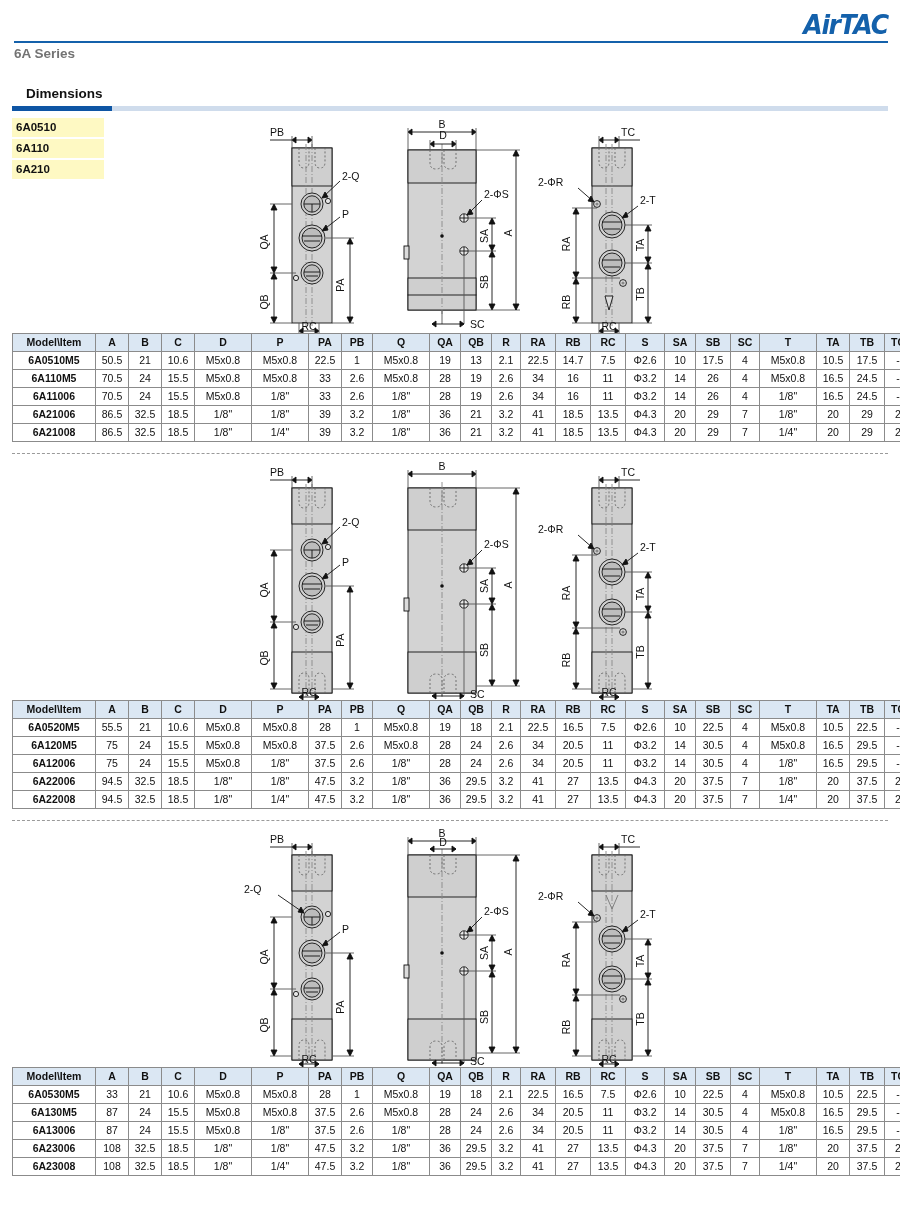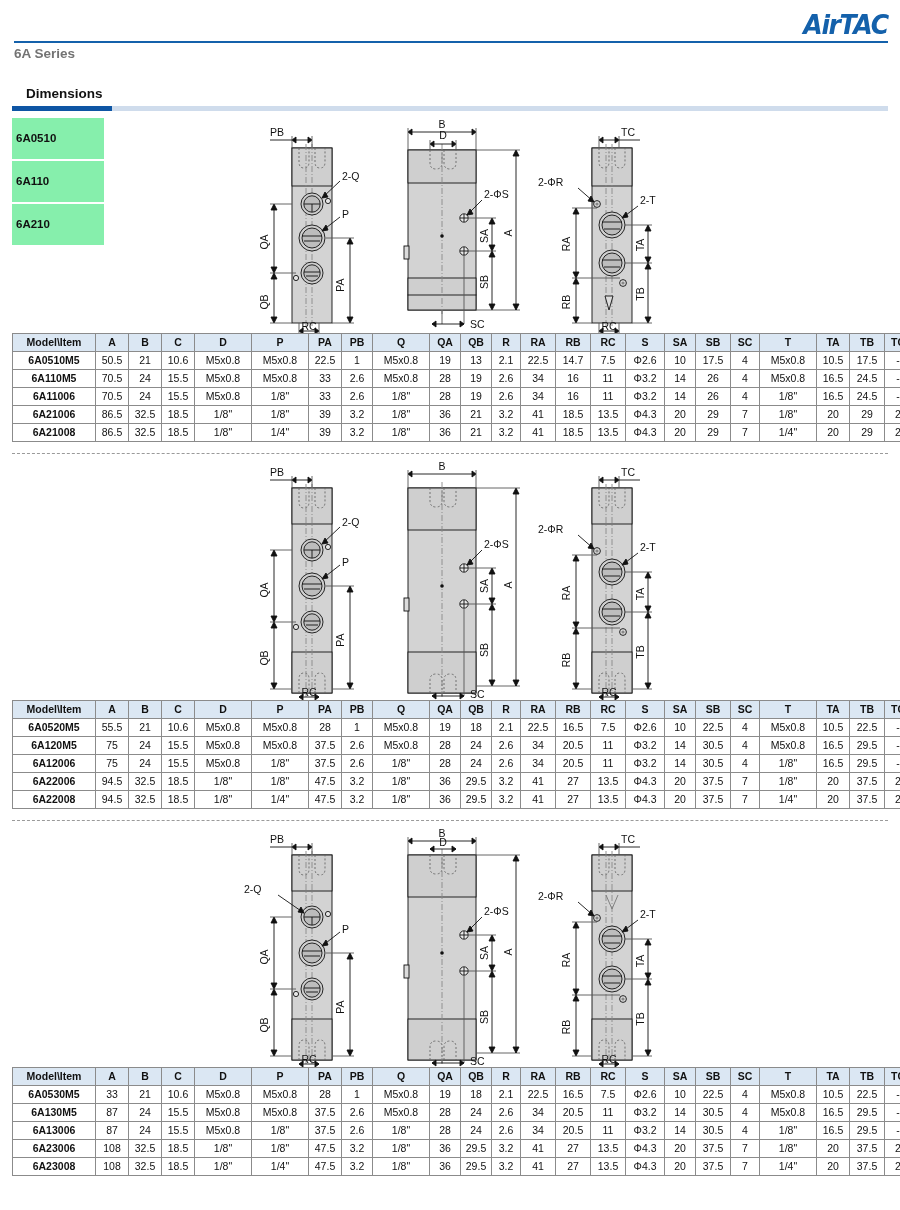--- a/index.html
+++ b/index.html
@@ -102,22 +102,22 @@
   .model-chips {
     position: absolute;
     left: 12px;
     top: 0;
     width: 92px;
   }
   .chip {
     font-size: 11.5px;
     font-weight: bold;
     color: #111;
-    background: #86efac;
-    padding: 13px 4px;
+    background: #fef9c3;
+    padding: 2px 4px;
     margin-bottom: 2px;
     line-height: 15px;
   }
 
   .drawings {
     position: relative;
     height: 215px;
     margin-left: 0;
   }
   .drawings.tall { height: 240px; }

